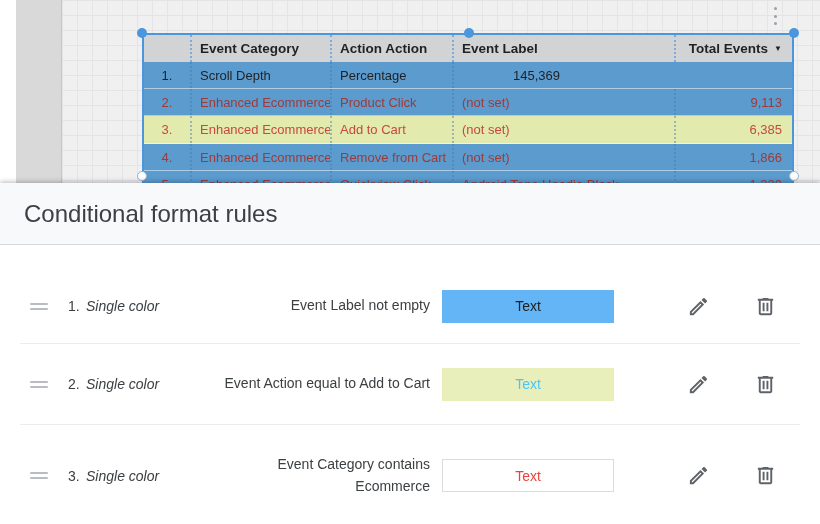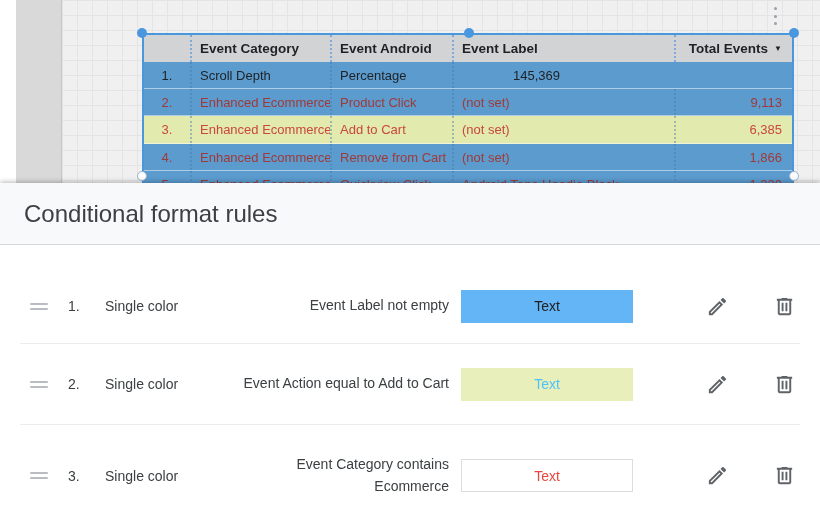--- a/index.html
+++ b/index.html
@@ -74,21 +74,21 @@
   .panel-title { font-size:24px; color:#3c4043; }
   .rules { padding-top:24px; }
   .rule { display:flex; align-items:center; padding-left:30px; font-size:14px; color:#3c4043; }
   .rule-1 { height:74px; }
   .rule-2 { height:80px; }
   .rule-3 { height:101px; }
   .rule-divider { height:1px; background:#ececec; margin:0 20px; }
   .drag { width:18px; display:flex; flex-direction:column; gap:3px; cursor:grab; }
   .drag i { display:block; height:2px; background:#b9bdc1; border-radius:1px; }
   .r-num  { margin-left:20px; width:18px; }
-  .r-type { margin-left:19px; width:130px; }
+  .r-type { width:130px;font-style:italic; }
   .r-cond { width:226px; line-height:1.55; padding-right:12px;text-align:right; }
   .swatch { width:172px; height:33px; display:flex; align-items:center; justify-content:center;
             font-size:14px; cursor:pointer; }
   .icon-btn { background:none; border:none; cursor:pointer; display:flex; align-items:center; }
   .icon-edit  { margin-left:73px; }
   .icon-trash { margin-left:44px; }
   .icon-btn svg { width:23px; height:23px; fill:var(--c-icon_gray); }
 </style>
 </head>
 <body>
@@ -100,21 +100,21 @@
   <div class="kebab">
       <i></i>
       <i></i>
       <i></i>
     </div>
 
   <div class="dtable">
     <div class="trow head">
       <div class="cell c-num"></div>
       <div class="cell c-cat">Event Category</div>
-      <div class="cell c-act">Event Android</div>
+      <div class="cell c-act">Action Action</div>
       <div class="cell c-lab">Event Label</div>
       <div class="cell c-tot">
         <span>Total Events</span>
         <span class="sort-arrow">▼</span>
       </div>
     </div>
 
     <div class="trow body bg-blue">
       <div class="cell c-num">1.</div>
       <div class="cell c-cat">Scroll Depth</div>

